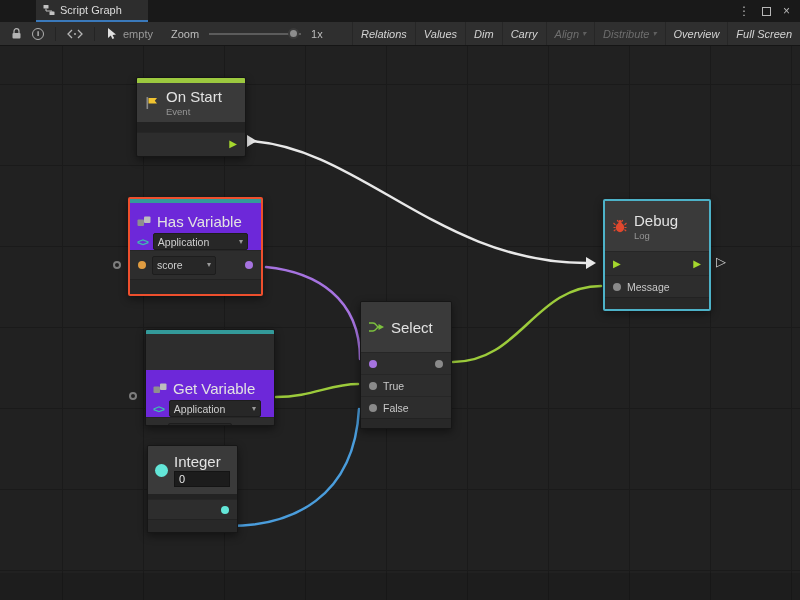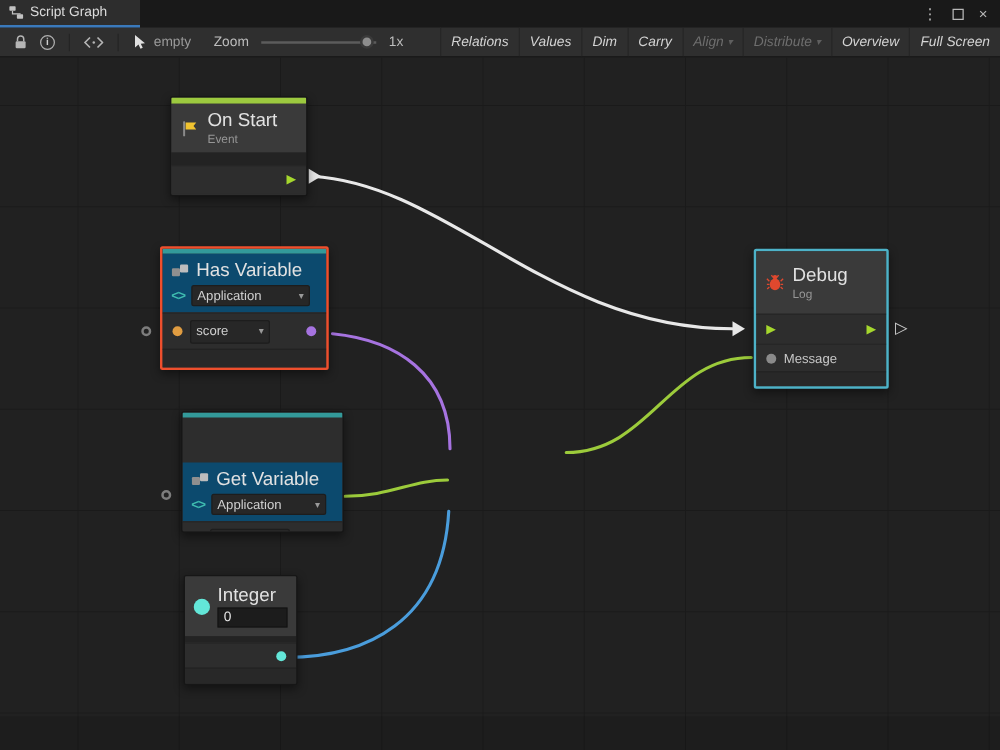--- a/index.html
+++ b/index.html
@@ -2,21 +2,21 @@
 <html><head>
 <meta charset="utf-8">
 <style>
   * { margin:0; padding:0; box-sizing:border-box; }
   html,body { background:#111; }
   body { font-family:"Liberation Sans", sans-serif; width:800px; height:600px; overflow:hidden; }
 
   .window { position:relative; width:800px; height:600px; background:#191919; overflow:hidden; }
 
   
-  .titlebar { height:22px; background:#191919; display:flex; align-items:stretch; }
+  .titlebar { height:22px; background:#191919; display:flex; align-items:stretch;padding-left:36px; }
   .tab { width:112px; background:#2d2d2d; display:flex; align-items:center; gap:5px;
          padding:0 7px; font-size:11px; color:#dcdcdc; border-bottom:2px solid #3a79bb; }
   .tab-label { white-space:nowrap; }
   .win-controls { margin-left:auto; display:flex; align-items:center; gap:12px; padding-right:10px; color:#b8b8b8; font-size:12px; }
   .wc { cursor:default; line-height:1; }
   .wc.box { width:9px; height:9px; border:1px solid #b8b8b8; }
 
   
   .toolbar { height:24px; background:#2f2f2f; border-bottom:1px solid #151515;
              display:flex; align-items:center; font-size:11px; color:#c8c8c8; padding-left:6px; }
@@ -59,21 +59,21 @@
   
   .node { position:absolute; z-index:2; background:#2d2d2d; border:1px solid #161616;
           border-radius:2px; box-shadow:0 3px 8px rgba(0,0,0,.45);
           display:flex; flex-direction:column; overflow:hidden; }
   .node.selected { border:2px solid #ee4f2d; }
   .node.focus { border:2px solid #4db2c8; }
   .strip { height:4px; flex:none; }
   .strip.event { background:#9cc93f; height:5px; }
   .strip.teal { background:#339a9a; }
   .head { background:#3a3a3a; display:flex; align-items:center; gap:6px; padding:0 7px; flex:none; }
-  .vhead { background:#0c4a6e; display:flex; flex-direction:column; gap:3px; padding:5px 7px 6px; flex:none; }
+  .vhead { background:#6d28d9; display:flex; flex-direction:column; gap:3px; padding:10px 7px 6px; flex:none; }
   .hrow { display:flex; align-items:center; gap:5px; }
   .tcol { display:flex; flex-direction:column; justify-content:center; gap:1px; flex:1; }
   .title { font-size:15px; color:#e2e2e2; white-space:nowrap; }
   .sub { font-size:9.5px; color:#969696; }
   .gap { background:#232323; flex:none; }
   .portrow, .prow { background:#2d2d2d; display:flex; align-items:center; gap:6px; padding:0 8px; flex:none; border-top:1px solid #262626; }
   .footer { background:#282828; flex:1; border-top:1px solid #222; }
   .spacer { flex:1; }
   .plabel { font-size:10.5px; color:#c8c8c8; }
   .dot { width:8px; height:8px; border-radius:50%; flex:none; }
@@ -241,22 +241,45 @@
           <span>score</span>
           <span class="caret">▾</span>
         </div>
         <span class="spacer"></span>
         <span class="dot green"></span>
       </div>
       <div class="footer"></div>
     </div>
     <div class="ring" style="left:129px; top:346px;"></div>
 
-
-    <div class="node" style="left:147px; top:414px; width:91px; height:88px;">
+    <div class="node" style="left:360px; top:255px; width:92px; height:128px;">
+      <div class="head" style="height:50px;">
+        <svg width="17" height="12" viewBox="0 0 17 12">
+          <path d="M1 2 h4 M1 10 h4 M5 2 C 8.5 2, 8 6, 11 6 M5 10 C 8.5 10, 8 6, 11 6" stroke="#7cc13e" stroke-width="1.4" fill="none"></path>
+          <path d="M10.5 3 L16 6 L10.5 9 Z" fill="#7cc13e"></path>
+        </svg>
+        <span class="title">Select</span>
+      </div>
+      <div class="prow" style="height:22px;">
+        <span class="dot purple"></span>
+        <span class="spacer"></span>
+        <span class="dot gray"></span>
+      </div>
+      <div class="prow" style="height:22px;">
+        <span class="dot gray"></span>
+        <span class="plabel">True</span>
+      </div>
+      <div class="prow" style="height:22px;">
+        <span class="dot gray"></span>
+        <span class="plabel">False</span>
+      </div>
+      <div class="footer"></div>
+    </div>
+
+    <div class="node" style="left:147px; top:399px; width:91px; height:88px;">
       <div class="head" style="height:48px;">
         <span class="int-circle"></span>
         <div class="tcol">
           <span class="title">Integer</span>
           <input class="num" value="0" style="">
         </div>
       </div>
       <div class="gap" style="height:5px;"></div>
       <div class="portrow" style="height:20px; justify-content:flex-end;">
         <span class="dot cyan"></span>

